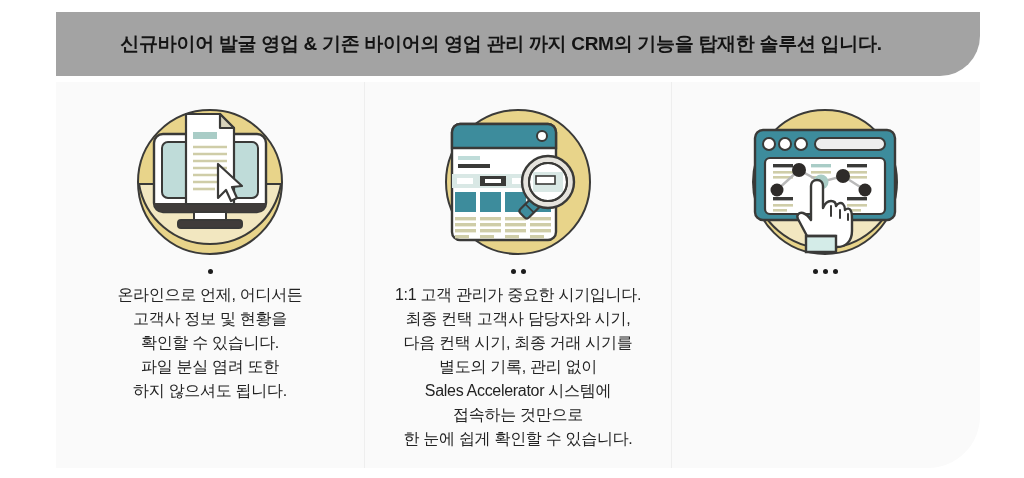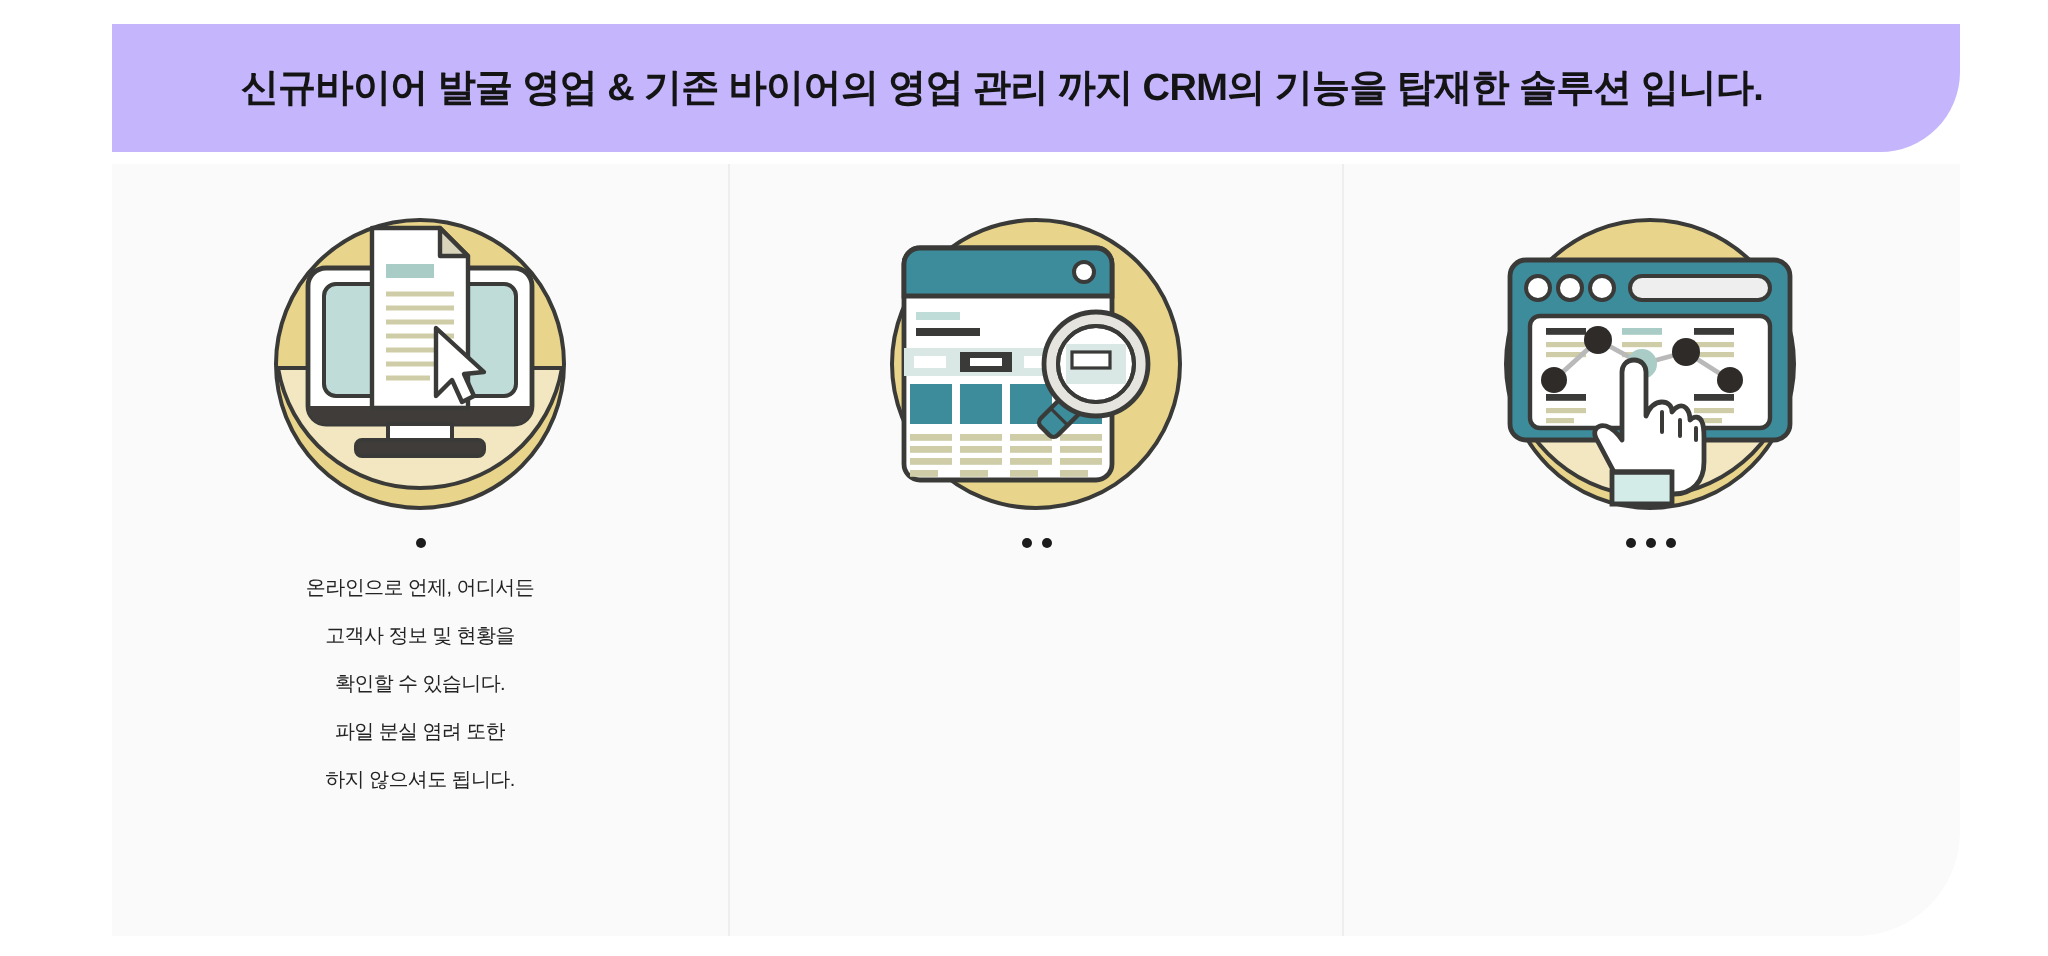--- a/index.html
+++ b/index.html
@@ -23,21 +23,21 @@
     height: 478px;
   }
 
   
   .banner {
     position: absolute;
     left: 56px;
     top: 12px;
     width: 924px;
     height: 64px;
-    background: #c4b5fd;
+    background: #a3a3a3;
     border-bottom-right-radius: 40px;
     display: flex;
     align-items: center;
     justify-content: center;
     box-sizing: border-box;
     padding-right: 34px;
   }
   .banner-title {
     font-size: 19px;
     font-weight: bold;
@@ -92,21 +92,21 @@
     width: 5px;
     height: 5px;
     border-radius: 50%;
     background: #1c1c1c;
   }
 
   
   .caption {
     margin-top: 7px;
     text-align: center;
-    font-size: 10px;
+    font-size: 16px;
     line-height: 24px;
     color: #232323;
     letter-spacing: -0.3px;
     white-space: pre-line;
     padding: 0 8px;
   }
 </style>
 </head>
 <body>
 
@@ -225,20 +225,27 @@
           <rect x="98" y="74" width="19" height="8" fill="#ffffff" stroke="#3a3a38" stroke-width="1.6"></rect>
           <circle cx="110" cy="80" r="19" fill="none" stroke="#3a3a38" stroke-width="2"></circle>
         </svg>
       </div>
 
       <div class="dots">
         <span class="dot"></span>
         <span class="dot"></span>
       </div>
 
+      <div class="caption">1:1 고객 관리가 중요한 시기입니다.
+최종 컨택 고객사 담당자와 시기,
+다음 컨택 시기, 최종 거래 시기를
+별도의 기록, 관리 없이
+Sales Accelerator 시스템에
+접속하는 것만으로
+한 눈에 쉽게 확인할 수 있습니다.</div>
     </div>
 
     <div class="col col-3">
 
       <div class="art">
         <svg width="160" height="160" viewBox="0 0 160 160">
           <circle cx="80" cy="80" r="72" fill="#e8d48a" stroke="#3a3a38" stroke-width="2"></circle>
           <path d="M 9 86 A 72 72 0 0 0 151 86 Z" fill="#f2e7c0" stroke="#3a3a38" stroke-width="2"></path>
 
           <rect x="10" y="28" width="140" height="90" rx="8" fill="#3d8c9c" stroke="#3a3a38" stroke-width="2.4"></rect>

